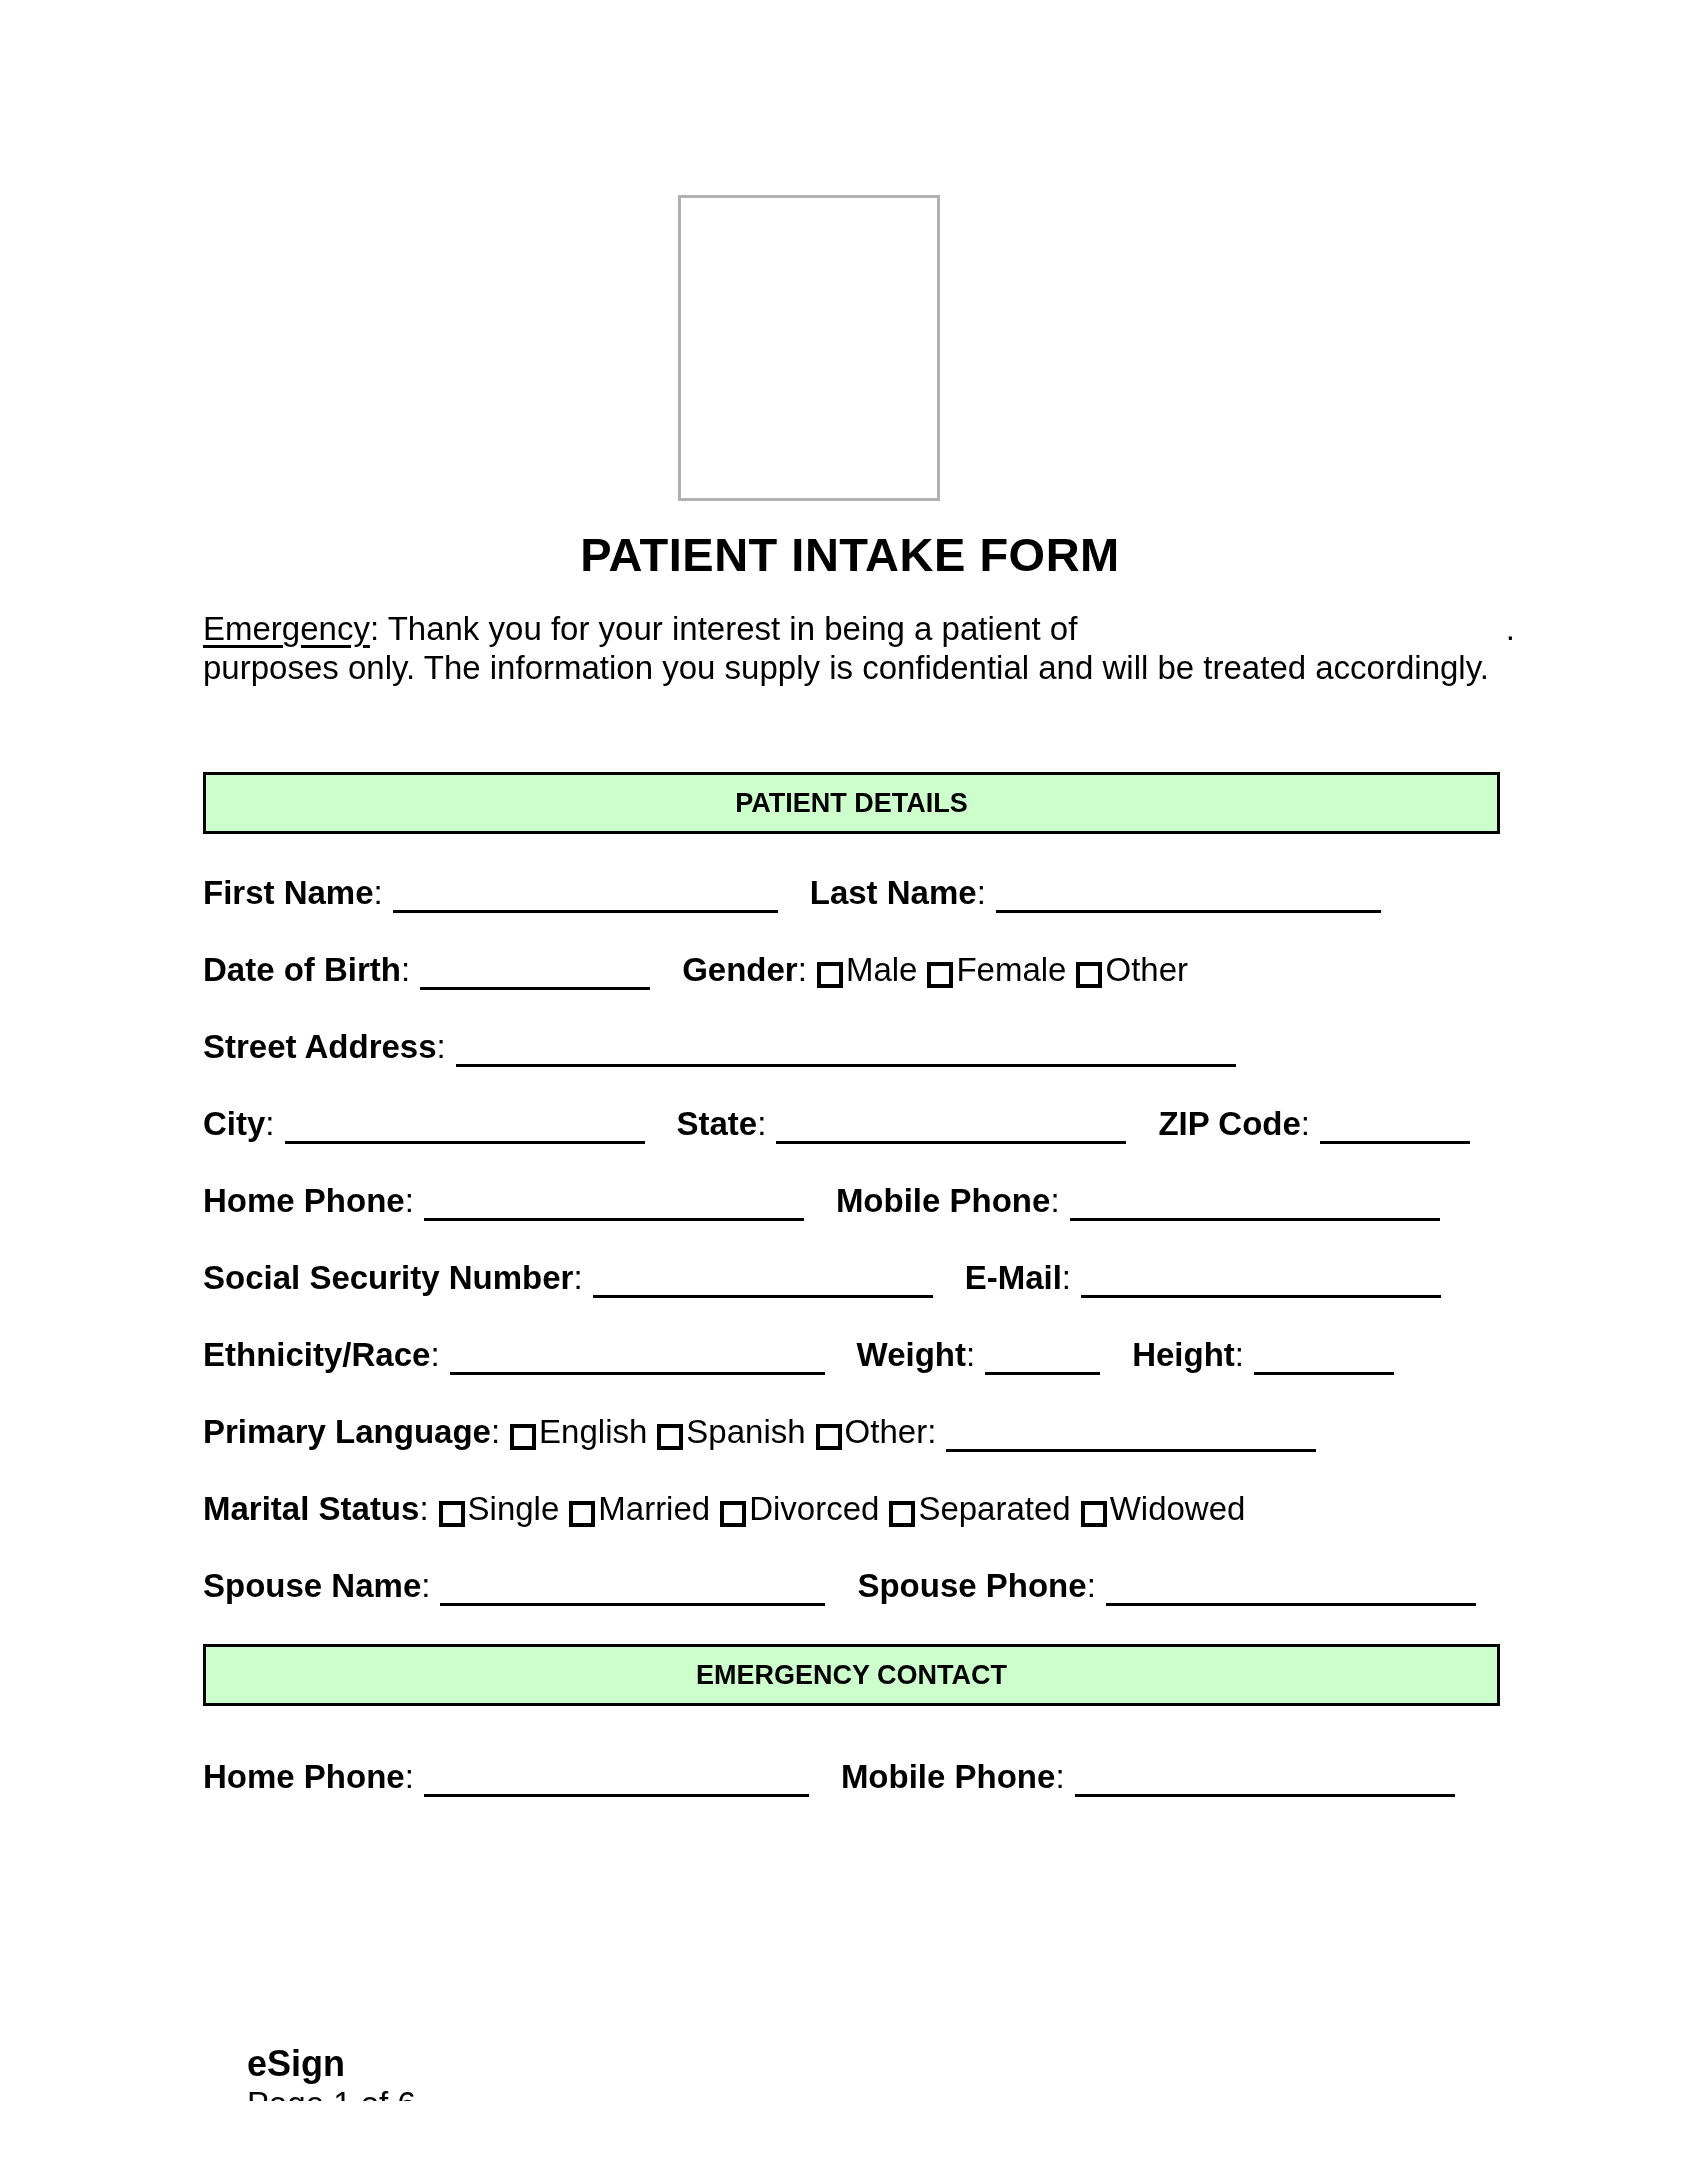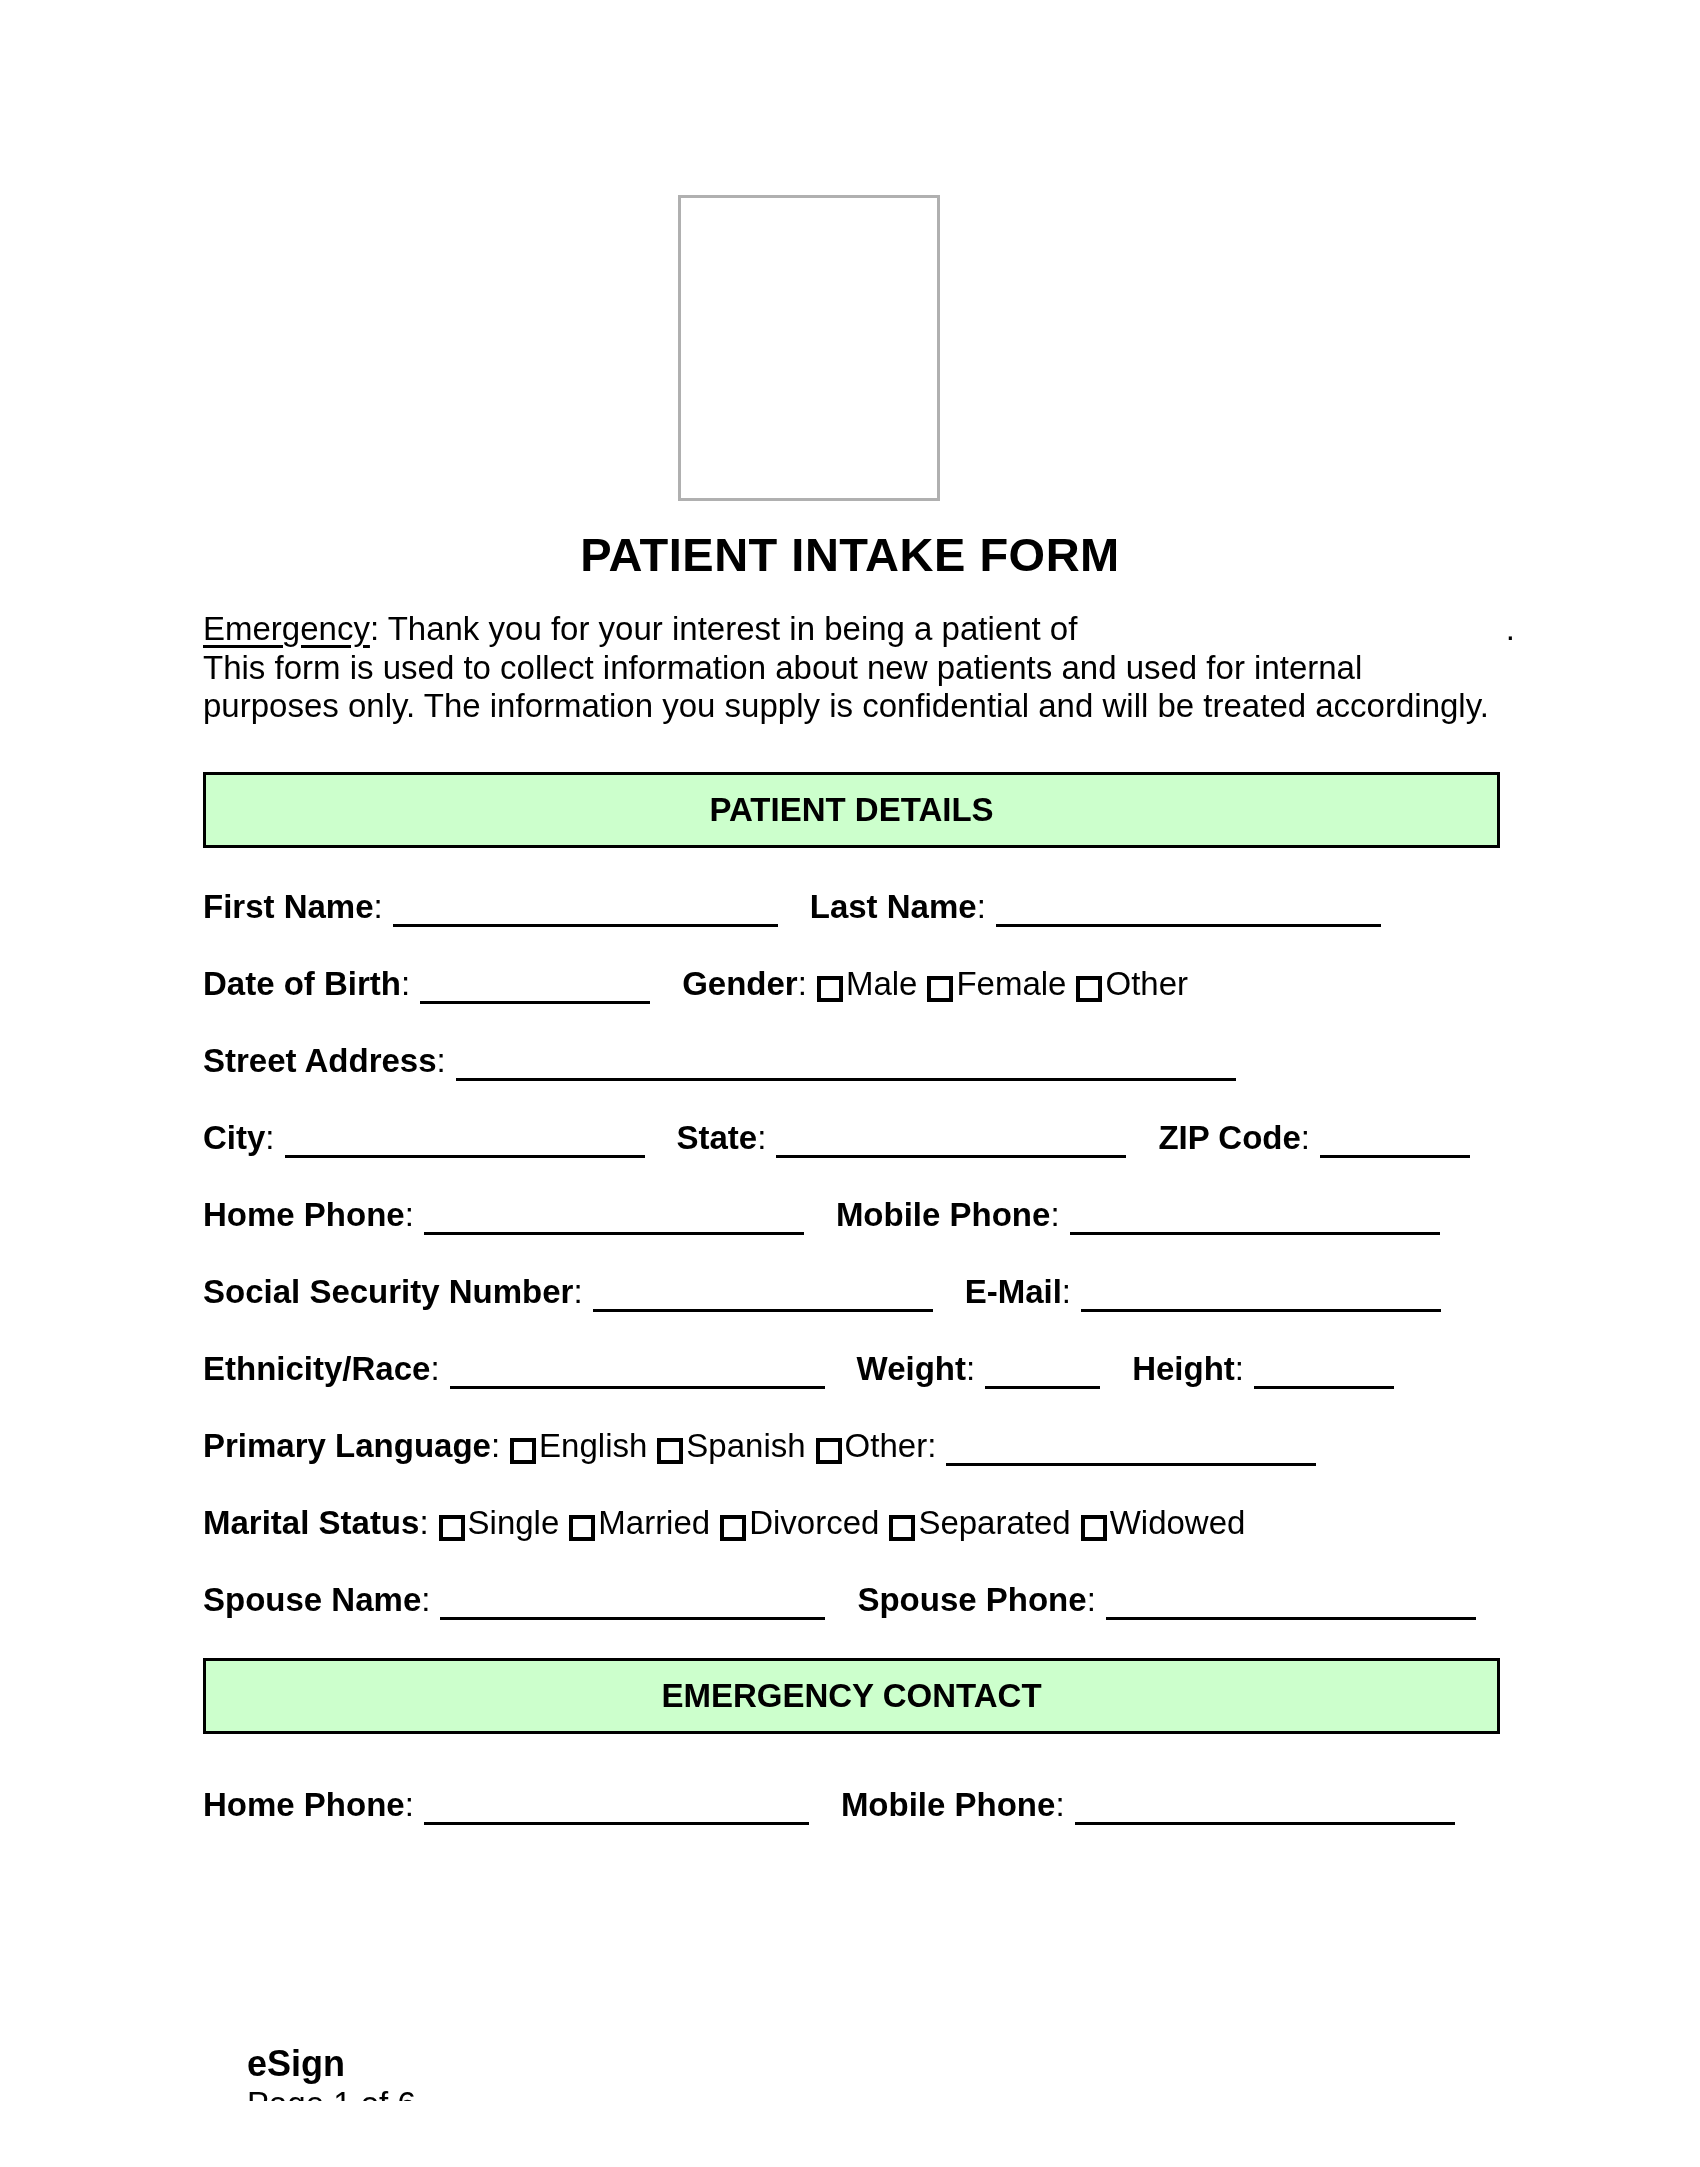--- a/index.html
+++ b/index.html
@@ -46,23 +46,23 @@
   .content {
     position: absolute;
     left: 203px; top: 772px; width: 1297px;
     font-size: 33px;
   }
   .bar {
     background: var(--section-header-bg, #ccffcc);
     border: 3px solid var(--border-black, #000);
     text-align: center;
     font-weight: bold;
-    font-size: 33px;
+    font-size: 27px;
     line-height: 38px;
-    padding: 16px 0;
+    padding: 9px 0;
     margin-bottom: 40px;
   }
   .bar2 { margin-bottom: 52px; margin-top: 15px; }
   .row {
     height: 38px;
     line-height: 38px;
     margin-bottom: 39px;
     white-space: nowrap;
   }
   .item { display: inline; }
@@ -105,21 +105,20 @@
 
   <div class="logo-box"></div>
 
   <h1 class="title">PATIENT INTAKE FORM</h1>
 
   <div class="disclaimer">
     <div class="disc-line1">
       <span><span class="u">Emergency</span><span>: Thank you for your interest in being a patient of</span></span>
       <span class="ml-auto">.</span>
     </div>
-    <div>This form is used to collect information about new patients and used for internal</div>
     <div>purposes only. The information you supply is confidential and will be treated accordingly.</div>
   </div>
 
   <div class="content">
     <div class="bar">PATIENT DETAILS</div>
     <div>
         <div class="row"><span class="item f-item"><span class="lbl">First Name</span><span class="colon">:</span><span class="blank" style="width: 385px;"></span></span><span class="item f-item"><span class="lbl">Last Name</span><span class="colon">:</span><span class="blank" style="width: 385px;"></span></span></div>
         <div class="row"><span class="item f-item"><span class="lbl">Date of Birth</span><span class="colon">:</span><span class="blank" style="width: 230px;"></span></span><span class="item f-item"><span class="lbl">Gender</span><span class="colon">:</span></span><span class="item cb-item"><span class="cb"></span><span class="cblbl">Male</span></span><span class="item cb-item"><span class="cb"></span><span class="cblbl">Female</span></span><span class="item cb-item"><span class="cb"></span><span class="cblbl">Other</span></span></div>
         <div class="row"><span class="item f-item"><span class="lbl">Street Address</span><span class="colon">:</span><span class="blank" style="width: 780px;"></span></span></div>
         <div class="row"><span class="item f-item"><span class="lbl">City</span><span class="colon">:</span><span class="blank" style="width: 360px;"></span></span><span class="item f-item"><span class="lbl">State</span><span class="colon">:</span><span class="blank" style="width: 350px;"></span></span><span class="item f-item"><span class="lbl">ZIP Code</span><span class="colon">:</span><span class="blank" style="width: 150px;"></span></span></div>

